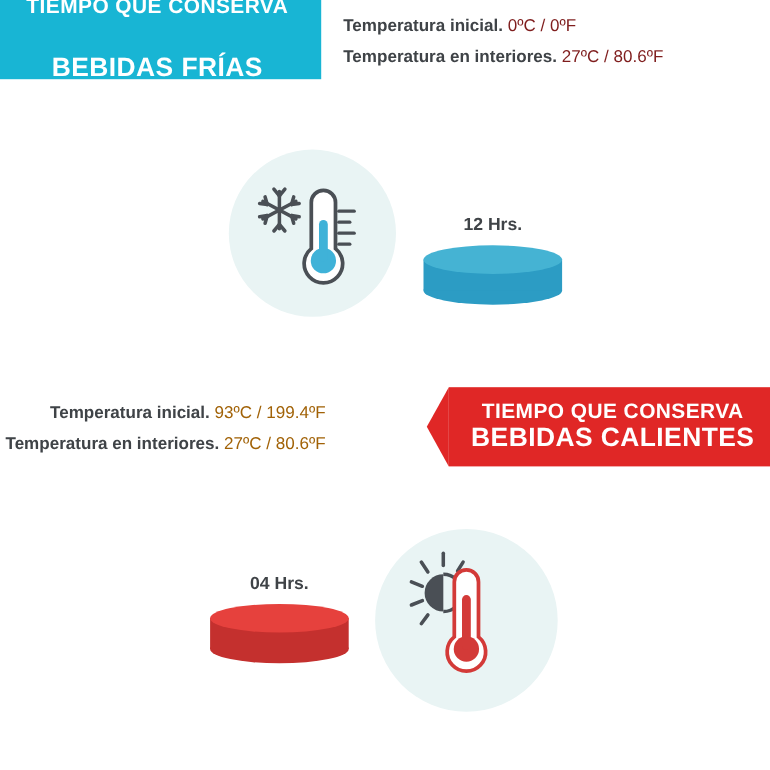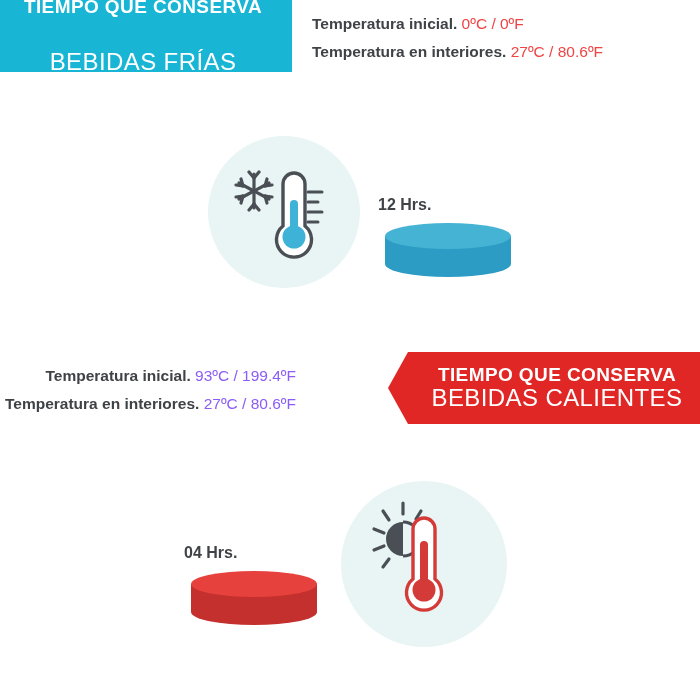--- a/index.html
+++ b/index.html
@@ -32,36 +32,36 @@
     padding-right: 6px;
   }
   .cold-banner .line1 {
     font-size: 19px;
     font-weight: bold;
     letter-spacing: 0.4px;
     line-height: 1.12;
   }
   .cold-banner .line2 {
     font-size: 24px;
-    font-weight: normal;
+    font-weight: bold;
     letter-spacing: 0.4px;
     line-height: 1.12;
     margin-top: 32px;
   }
 
   .cold-temps {
     position: absolute;
     left: 312px;
     top: 10px;
     color: #4f5357;
     font-size: 15.5px;
     line-height: 1.78;
   }
   .cold-temps .lbl { font-weight: bold; color: #3f4347; }
-  .cold-temps .val { color: #ef4444; }
+  .cold-temps .val { color: #7f1d1d; }
 
   
   .hot-banner {
     position: absolute;
     right: 0;
     top: 352px;
     width: 292px;
     height: 72px;
     background: #e02726;
     color: #ffffff;
@@ -85,37 +85,37 @@
     border-right: 20px solid #e02726;
   }
   .hot-banner .line1 {
     font-size: 19px;
     font-weight: bold;
     letter-spacing: 0.4px;
     line-height: 1.12;
   }
   .hot-banner .line2 {
     font-size: 24px;
-    font-weight: normal;
+    font-weight: bold;
     letter-spacing: 0.4px;
     line-height: 1.12;
   }
 
   .hot-temps {
     position: absolute;
     right: 404px;
     top: 362px;
     text-align: right;
     color: #4f5357;
     font-size: 15.5px;
     line-height: 1.78;
     white-space: nowrap;
   }
   .hot-temps .lbl { font-weight: bold; color: #3f4347; }
-  .hot-temps .val { color: #8b5cf6; }
+  .hot-temps .val { color: #a16207; }
 
   
   .icon-circle {
     position: absolute;
     border-radius: 50%;
     background: #e9f4f4;
   }
   #cold-circle {
     left: 208px;
     top: 136px;
@@ -125,23 +125,24 @@
   #hot-circle {
     left: 341px;
     top: 481px;
     width: 166px;
     height: 166px;
   }
 
   
   .disc-wrap {
     position: absolute;
+    text-align: center;
   }
   #cold-disc-wrap { left: 378px; top: 196px; width: 140px; }
-  #hot-disc-wrap  { left: 184px; top: 544px; width: 140px; }
+  #hot-disc-wrap  { left: 184px; top: 522px; width: 140px; }
 
   .disc-title {
     font-size: 16px;
     font-weight: bold;
     color: #3f4347;
     margin-bottom: 9px;
   }
   .disc {
     position: relative;
     width: 126px;

